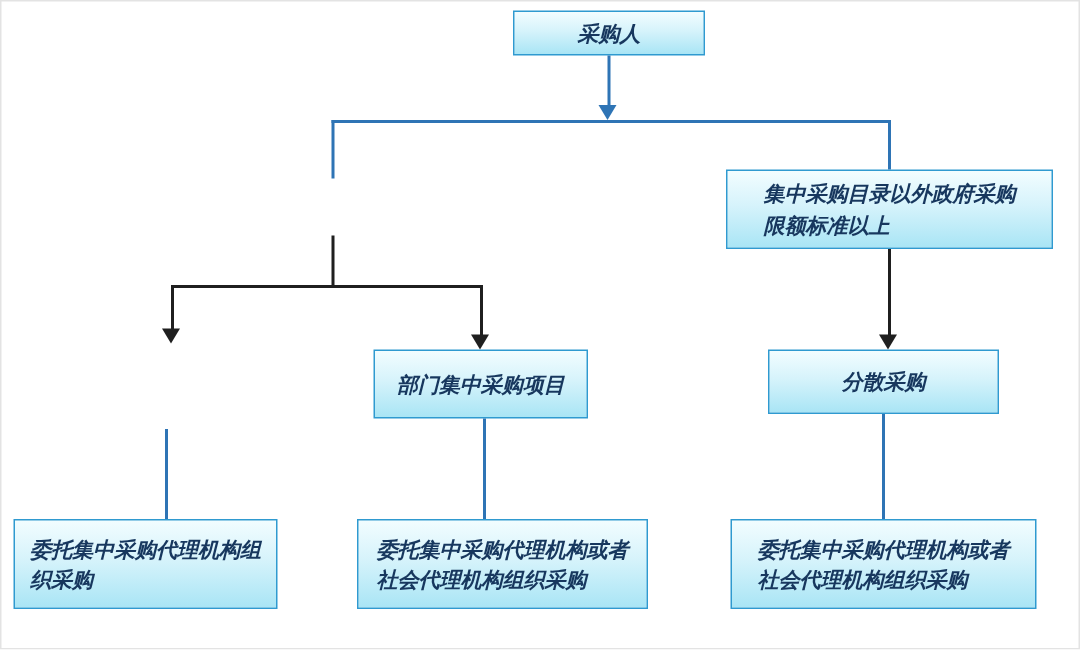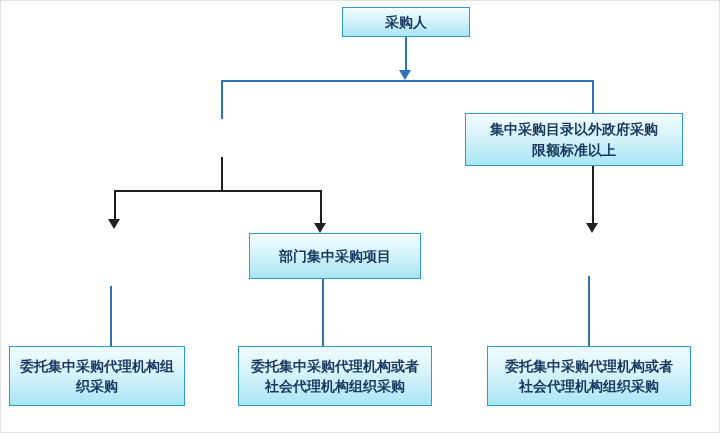--- a/index.html
+++ b/index.html
@@ -11,59 +11,61 @@
     border: 1px solid #e3e3e3;
     box-sizing: border-box;
     font-family: "Liberation Sans", "DejaVu Sans", sans-serif;
     overflow: hidden;
   }
   .node {
     position: absolute;
     display: flex;
     align-items: center;
     justify-content: center;
-    text-align: center;
+    text-align: left;
     box-sizing: border-box;
     border: 1px solid var(--box-border, #2f9ad0);
     background: linear-gradient(180deg,
       var(--box-fill-top, #f2fdff) 0%,
       #d6f3fb 45%,
       var(--box-fill-bottom, #a9e5f5) 100%);
     color: var(--text, #17375e);
     font-weight: bold;
     font-size: 14px;
     line-height: 1.45;
     white-space: pre-line;
     padding: 2px 4px;
+    font-style: italic;
   }
   .line { position: absolute; background: var(--line-blue, #2e74b5); }
   .line.dark { background: var(--line-black, #1f1f1f); }
   .arrow-down {
     position: absolute;
     width: 0; height: 0;
     border-left: 6px solid transparent;
     border-right: 6px solid transparent;
     border-top: 10px solid var(--line-blue, #2e74b5);
   }
   .arrow-down.dark { border-top-color: var(--line-black, #1f1f1f); }
 </style>
 </head>
 <body>
 
 <div class="canvas">
 
   <div class="node" style="left:341px; top:6px; width:128px; height:30px;">采购人</div>
 
 
-  <div class="node" style="left:464px; top:112px; width:218px; height:53px;">集中采购目录以外政府采购
+  <div class="node" style="left:483px; top:112px; width:218px; height:53px;">集中采购目录以外政府采购
 限额标准以上</div>
 
 
-  <div class="node" style="left:248px; top:232px; width:172px; height:46px;">部门集中采购项目</div>
+  <div class="node" style="left:248px; top:232px; width:143px; height:46px;">部门集中采购项目</div>
 
+  <div class="node" style="left:511px; top:232px; width:154px; height:43px;">分散采购</div>
 
   <div class="node" style="left:8px; top:345px; width:176px; height:60px;">委托集中采购代理机构组
 织采购</div>
 
   <div class="node" style="left:237px; top:345px; width:194px; height:60px;">委托集中采购代理机构或者
 社会代理机构组织采购</div>
 
   <div class="node" style="left:486px; top:345px; width:204px; height:60px;">委托集中采购代理机构或者
 社会代理机构组织采购</div>
 

